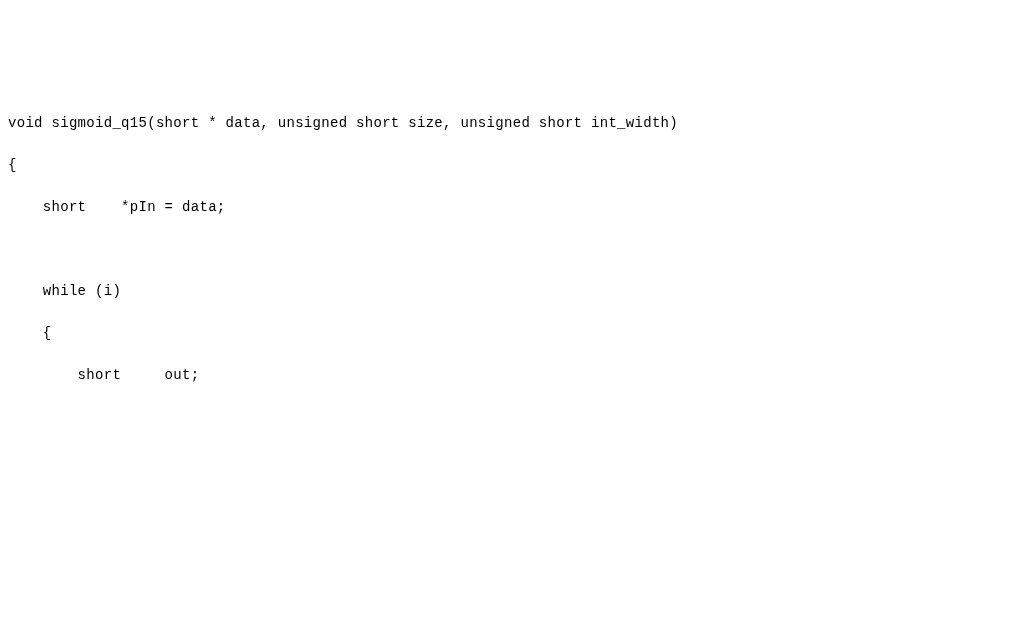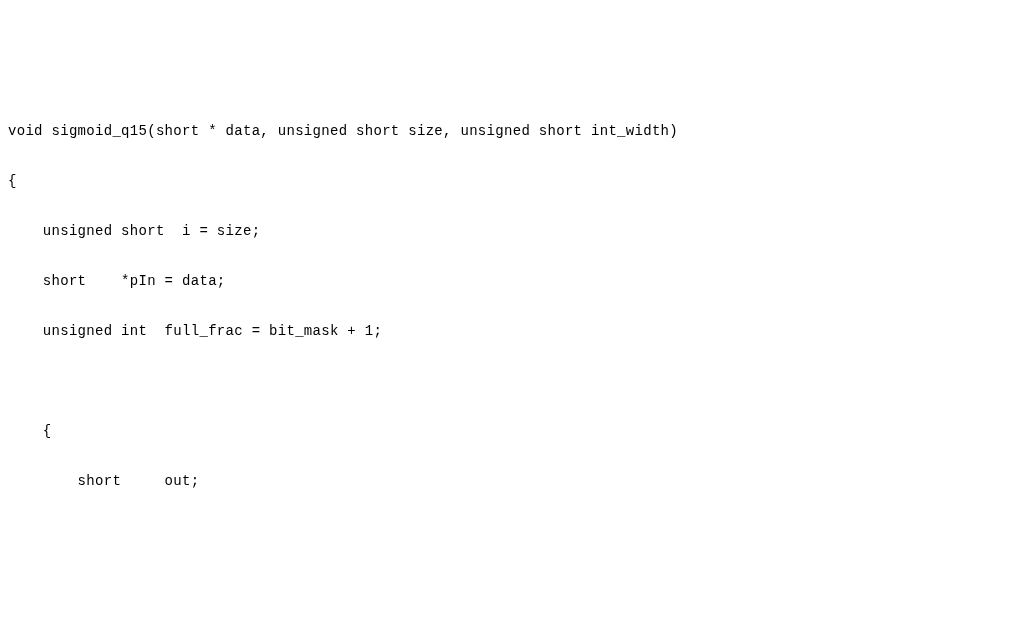--- a/index.html
+++ b/index.html
@@ -16,35 +16,33 @@
       padding: 8px;
       white-space: pre;
       letter-spacing: 0.3px;
     }
     .code-block {
       display: block;
     }
     .line {
       display: block;
       min-height: 1.5em;
-      margin-top: 8px;
     }
   </style>
 </head>
 <body>
 
 
 
 <div class="code-block">
 <span class="line">void sigmoid_q15(short * data, unsigned short size, unsigned short int_width)</span>
 <span class="line">{</span>
-<span class="line">    unsigned short  i = size;</span>
 <span class="line">    short    *pIn = data;</span>
-<span class="line">    unsigned int  full_frac = bit_mask + 1;</span>
 <span class="line"></span>
+<span class="line">    while (i)</span>
 <span class="line">    {</span>
 <span class="line">        short     out;</span>
 
 
 
 
 
 
 
 

